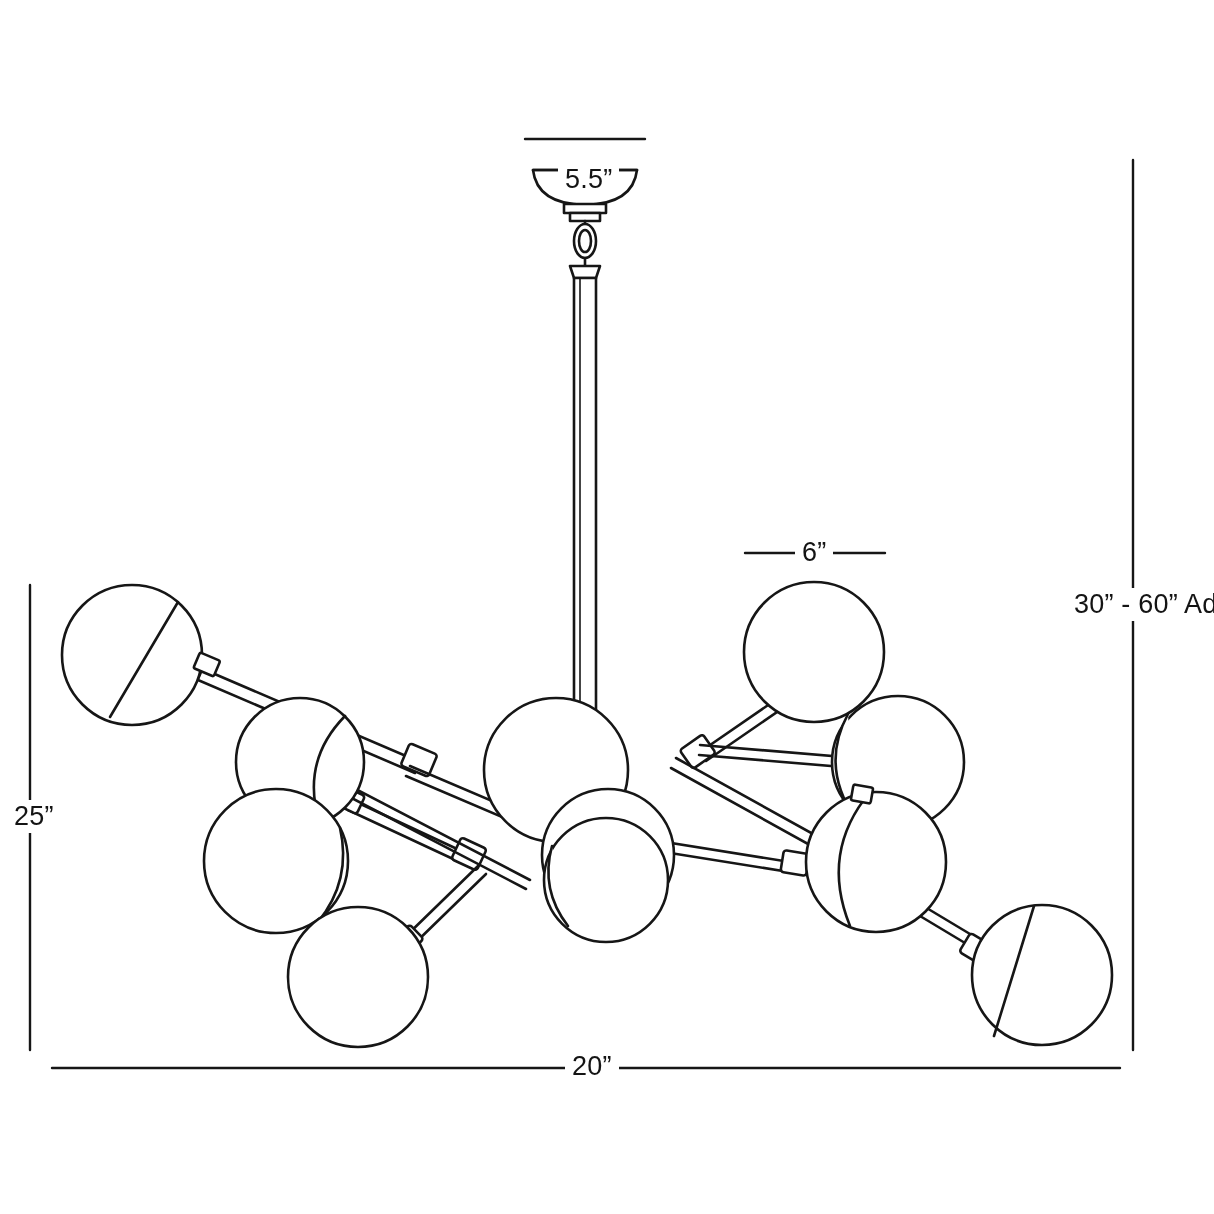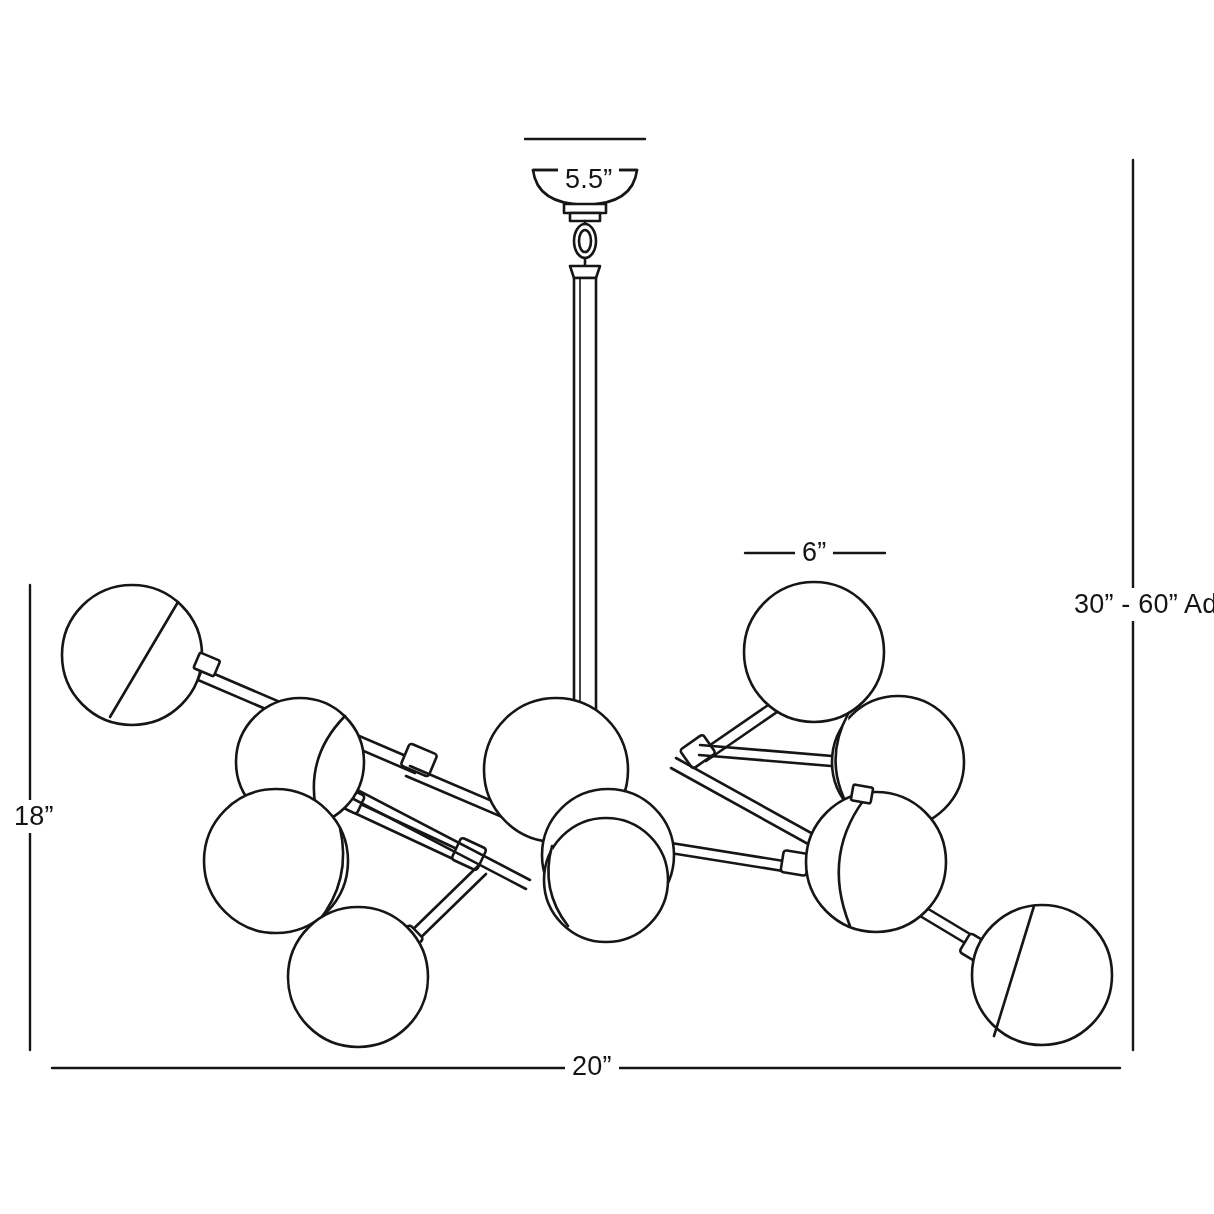--- a/index.html
+++ b/index.html
@@ -209,17 +209,17 @@
 
     </g>
   </svg>
 
   <div class="dim-label" id="label-top">5.5”</div>
 
   <div class="dim-label" id="label-arm">6”</div>
 
   <div class="dim-label" id="label-right">30” - 60” Adj.</div>
 
-  <div class="dim-label" id="label-left">18”</div>
+  <div class="dim-label" id="label-left">25”</div>
 
   <div class="dim-label" id="label-bottom">20”</div>
 
 </div>
 
 </body></html>

